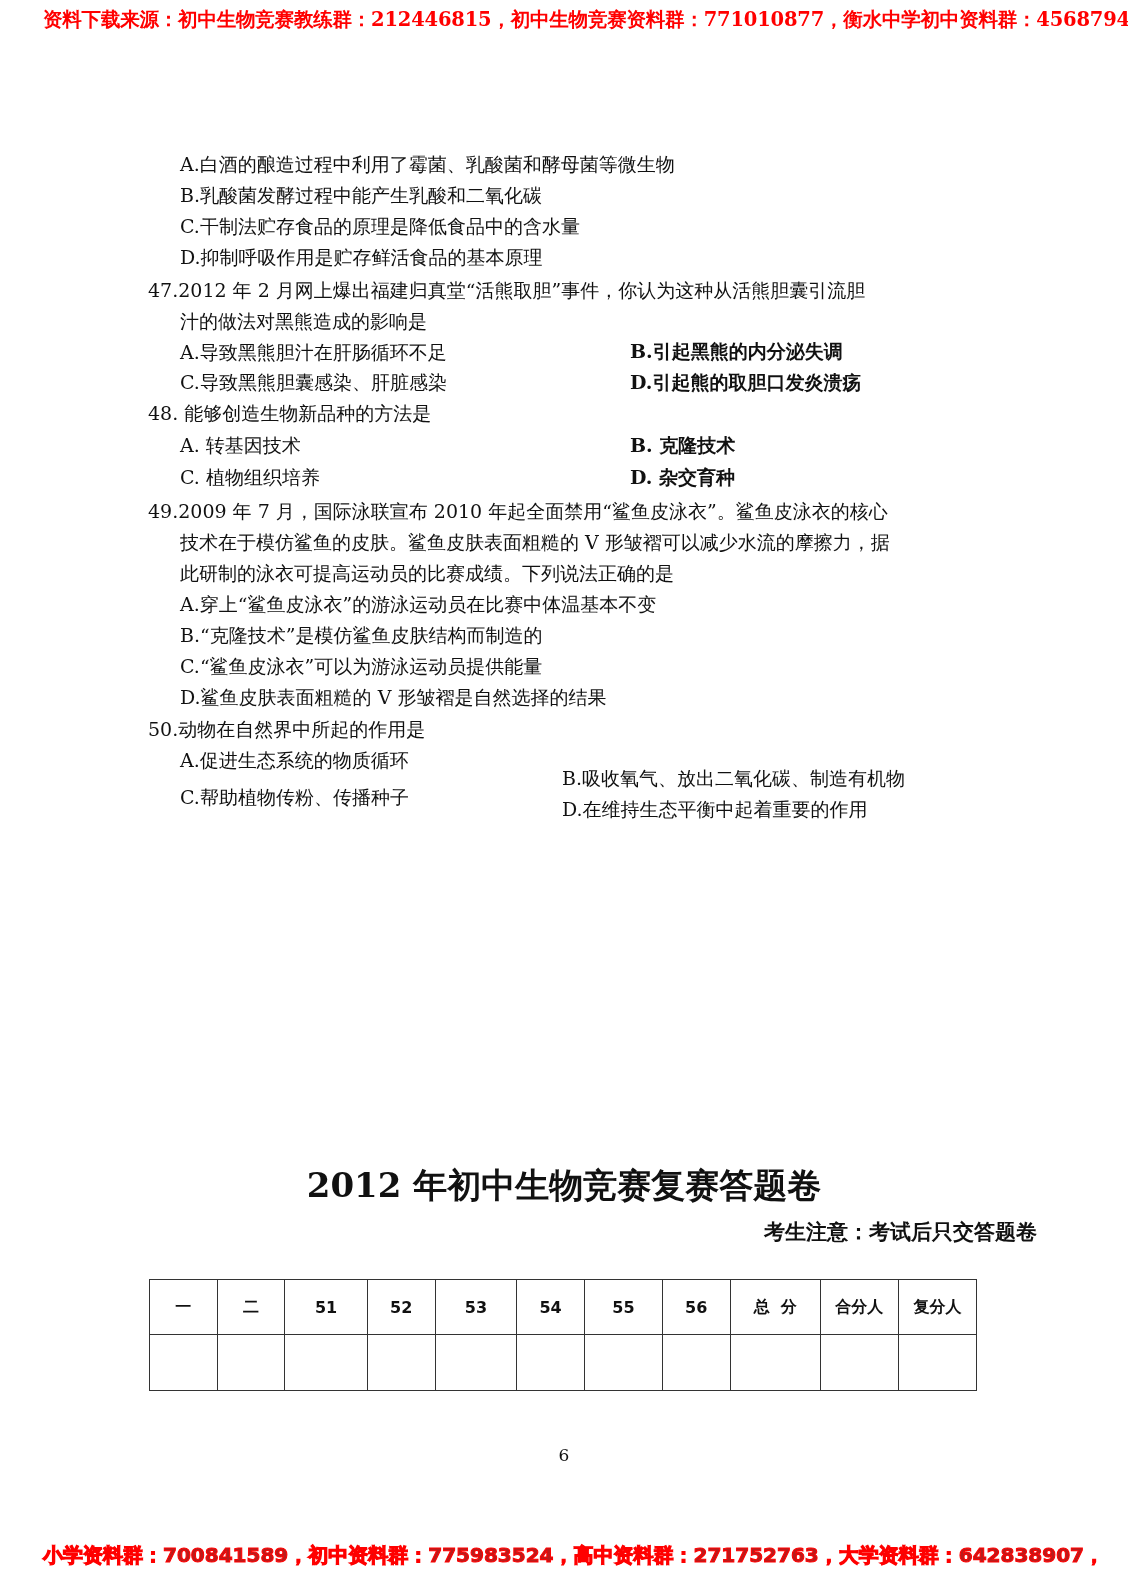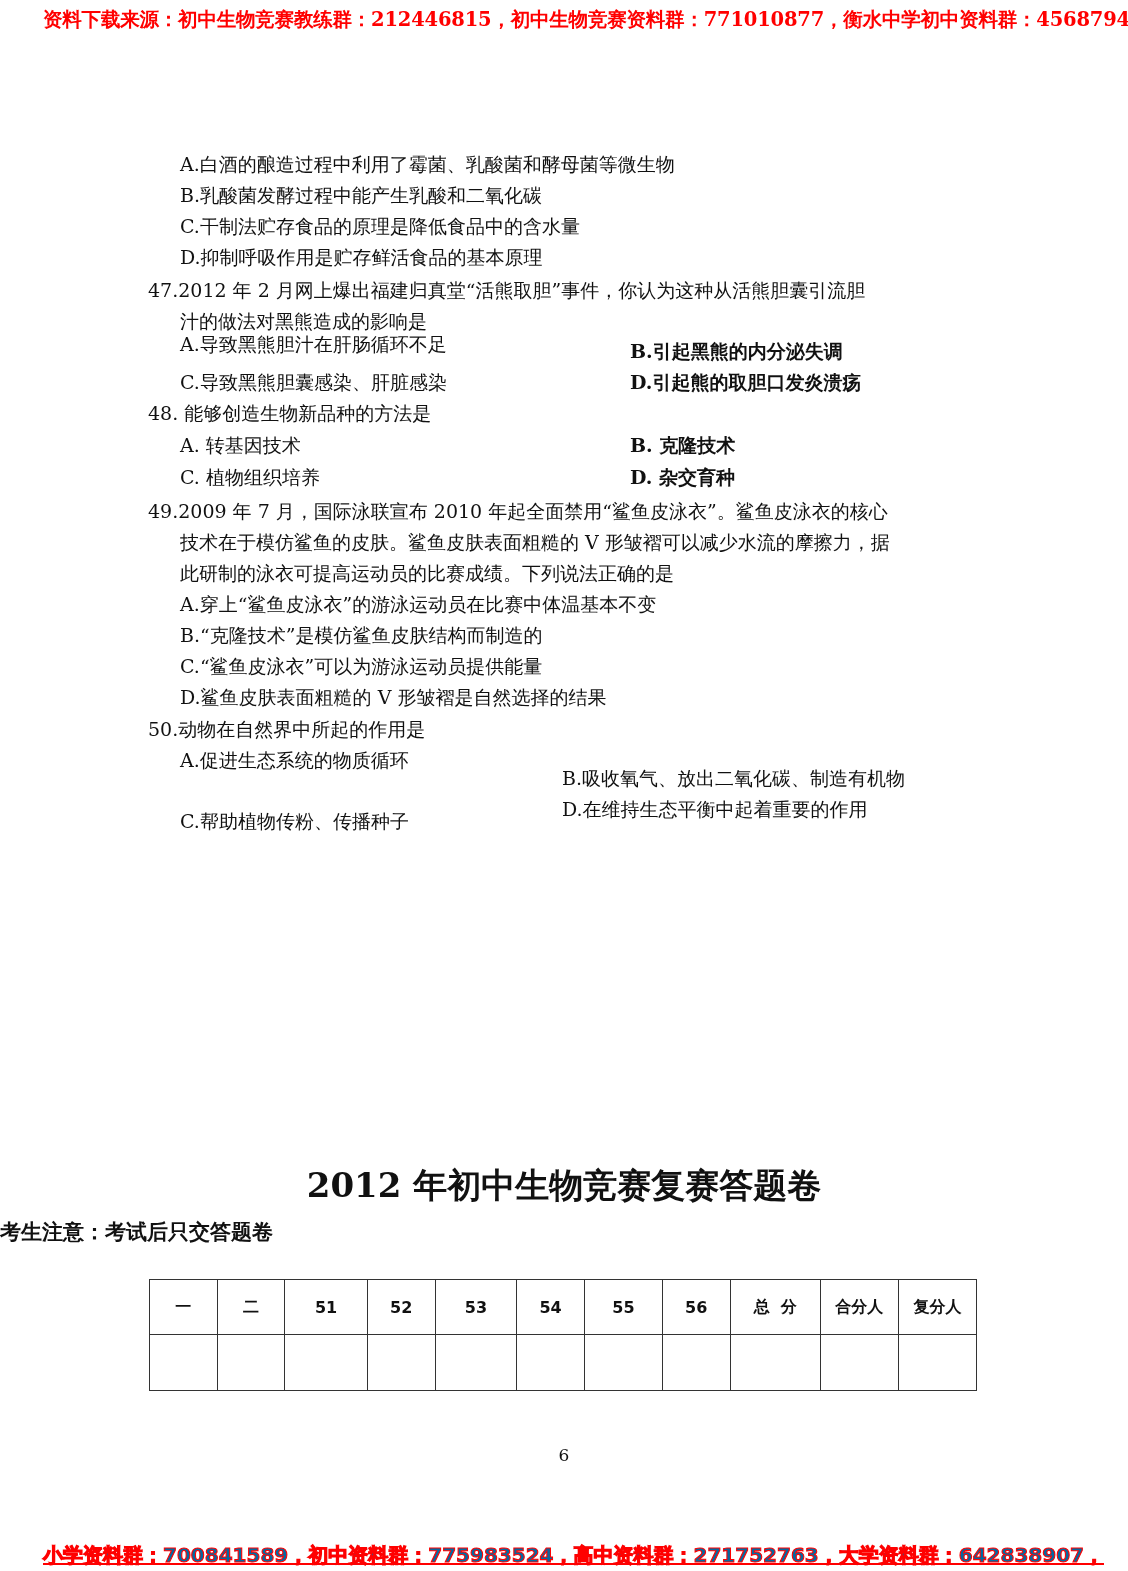--- a/index.html
+++ b/index.html
@@ -9,39 +9,38 @@
     color: #111;
   }
   .banner {
     position: absolute; left: 0; white-space: nowrap;
     color: #ff0000; font-weight: bold;
     font-family: "DejaVu Serif", "Liberation Serif", serif;
     margin-left: 43px;
   }
   .banner-top { top: 6px; font-size: 19.5px; letter-spacing: -0.2px; }
   .banner-bottom {
-    top: 1542px; font-size: 20px; color: #0369a1;
+    top: 1542px; font-size: 20px; color: #b91c1c;
     font-family: "DejaVu Sans", "Liberation Sans", sans-serif;
     -webkit-text-stroke: 1.1px #ff0000;
     letter-spacing: 0px;
-    text-decoration: underline;
   }
   .line {
     position: absolute; white-space: nowrap; font-size: 19px; line-height: 24px;
   }
   .q { left: 148px; }
   .opt { left: 180px; }
   .opt2 { left: 630px; font-weight: bold; }
   .opt3 { left: 562px; margin-top: 18px; }
   .title {
     position: absolute; left: 0; width: 1128px; text-align: center;
     top: 1163px; font-size: 34px; font-weight: bold;
   }
   .subtitle {
-    position: absolute; left: 0; width: 1037px; text-align: left;
+    position: absolute; left: 0; width: 1037px; text-align: right;
     top: 1218px; font-size: 21px; font-weight: bold;
   }
   table.score {
     position: absolute; left: 149px; top: 1279px;
     border-collapse: collapse; width: 828px;
     font-family: "DejaVu Sans", "Liberation Sans", sans-serif;
   }
   table.score td {
     border: 1.5px solid #333; text-align: center; font-size: 16px; padding: 0;
   }
@@ -57,21 +56,21 @@
 
 <div class="banner banner-top">资料下载来源：初中生物竞赛教练群：212446815，初中生物竞赛资料群：771010877，衡水中学初中资料群：4568794</div>
 
 <div class="line opt" style="top:152px">A.白酒的酿造过程中利用了霉菌、乳酸菌和酵母菌等微生物</div>
 <div class="line opt" style="top:183px">B.乳酸菌发酵过程中能产生乳酸和二氧化碳</div>
 <div class="line opt" style="top:214px">C.干制法贮存食品的原理是降低食品中的含水量</div>
 <div class="line opt" style="top:245px">D.抑制呼吸作用是贮存鲜活食品的基本原理</div>
 
 <div class="line q" style="top:278px">47.2012 年 2 月网上爆出福建归真堂“活熊取胆”事件，你认为这种从活熊胆囊引流胆</div>
 <div class="line opt" style="top:309px">汁的做法对黑熊造成的影响是</div>
-<div class="line opt" style="top:332px">A.导致黑熊胆汁在肝肠循环不足</div>
+<div class="line opt" style="top:340px">A.导致黑熊胆汁在肝肠循环不足</div>
 <div class="line opt2" style="top:339px">B.引起黑熊的内分泌失调</div>
 <div class="line opt" style="top:370px">C.导致黑熊胆囊感染、肝脏感染</div>
 <div class="line opt2" style="top:370px">D.引起熊的取胆口发炎溃疡</div>
 
 <div class="line q" style="top:401px">48. 能够创造生物新品种的方法是</div>
 <div class="line opt" style="top:433px">A. 转基因技术</div>
 <div class="line opt2" style="top:433px">B. 克隆技术</div>
 <div class="line opt" style="top:465px">C. 植物组织培养</div>
 <div class="line opt2" style="top:465px">D. 杂交育种</div>
 
@@ -79,21 +78,21 @@
 <div class="line opt" style="top:530px">技术在于模仿鲨鱼的皮肤。鲨鱼皮肤表面粗糙的 V 形皱褶可以减少水流的摩擦力，据</div>
 <div class="line opt" style="top:561px">此研制的泳衣可提高运动员的比赛成绩。下列说法正确的是</div>
 <div class="line opt" style="top:592px">A.穿上“鲨鱼皮泳衣”的游泳运动员在比赛中体温基本不变</div>
 <div class="line opt" style="top:623px">B.“克隆技术”是模仿鲨鱼皮肤结构而制造的</div>
 <div class="line opt" style="top:654px">C.“鲨鱼皮泳衣”可以为游泳运动员提供能量</div>
 <div class="line opt" style="top:685px">D.鲨鱼皮肤表面粗糙的 V 形皱褶是自然选择的结果</div>
 
 <div class="line q" style="top:717px">50.动物在自然界中所起的作用是</div>
 <div class="line opt" style="top:748px">A.促进生态系统的物质循环</div>
 <div class="line opt3" style="top:748px">B.吸收氧气、放出二氧化碳、制造有机物</div>
-<div class="line opt" style="top:809px">C.帮助植物传粉、传播种子</div>
+<div class="line opt" style="top:785px">C.帮助植物传粉、传播种子</div>
 <div class="line opt3" style="top:779px">D.在维持生态平衡中起着重要的作用</div>
 
 <div class="title">2012 年初中生物竞赛复赛答题卷</div>
 <div class="subtitle">考生注意：考试后只交答题卷</div>
 
 <table class="score">
   <tbody>
       <tr class="head">
     <td style="width:70px">一</td>
     <td style="width:70px">二</td>

